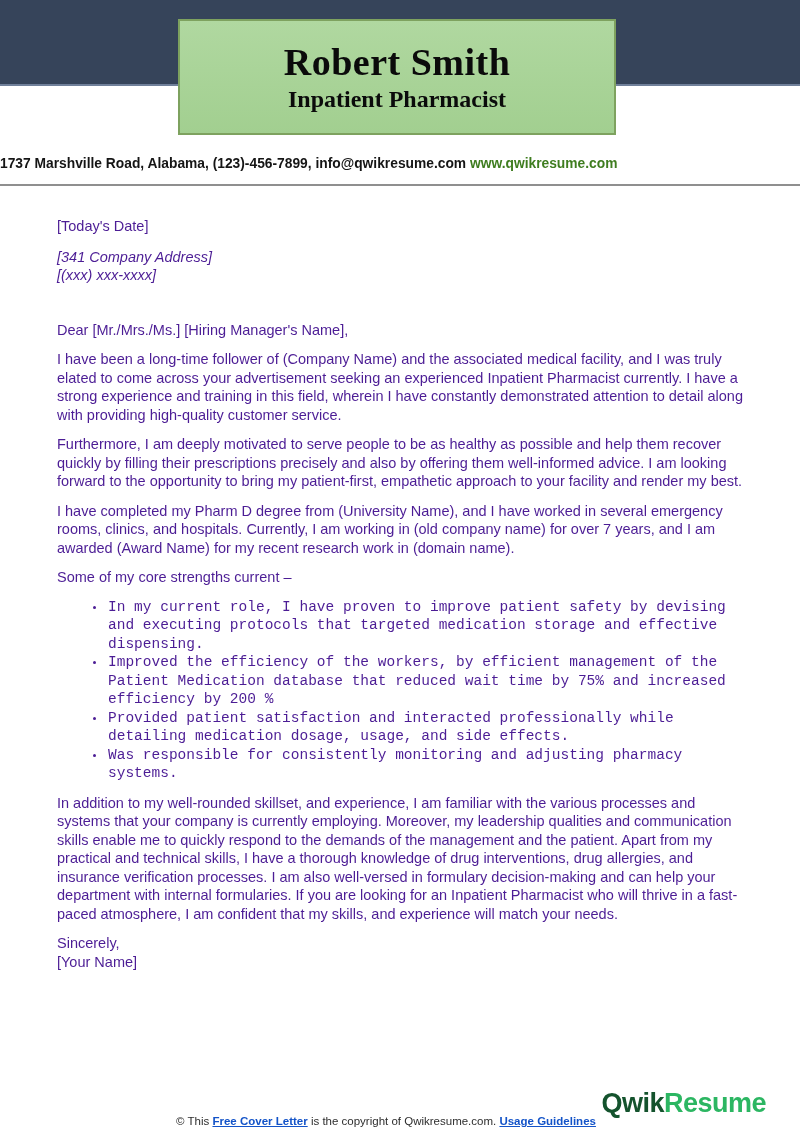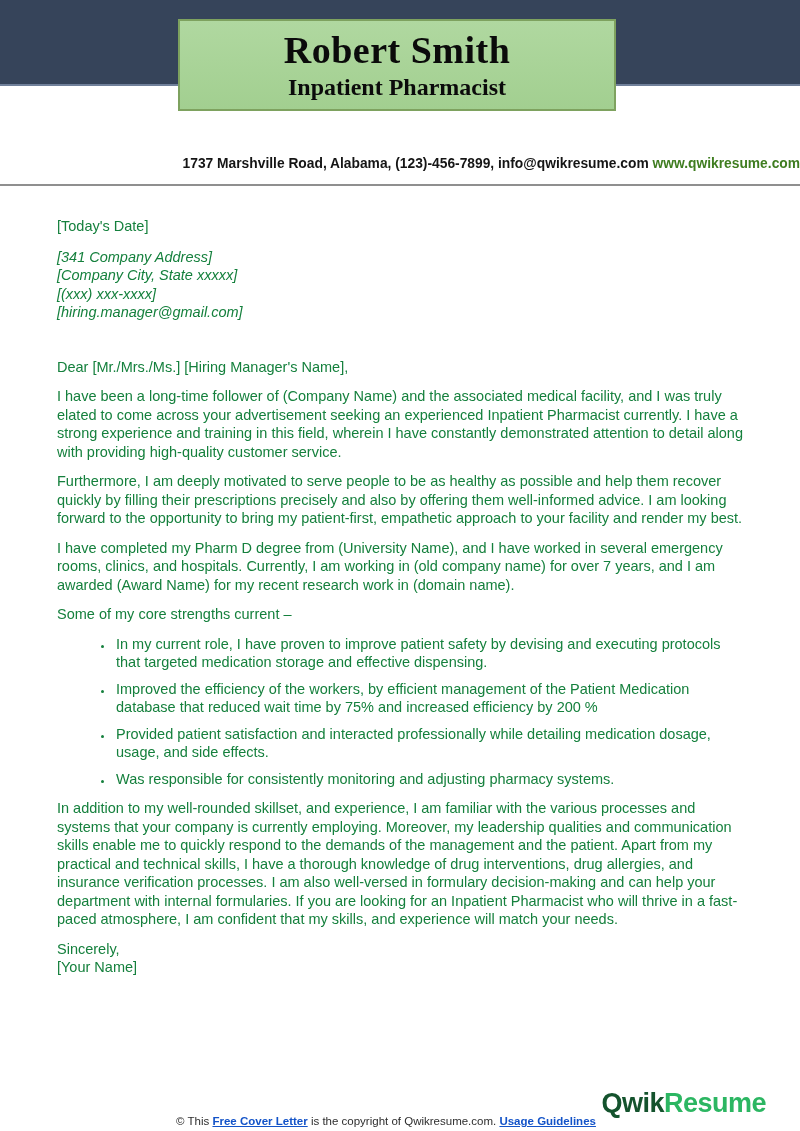--- a/index.html
+++ b/index.html
@@ -13,63 +13,63 @@
   }
   .page { position: absolute; inset: 0; background: #ffffff; }
 
   
   .navy-band {
     position: absolute; top: 0; left: 0; right: 0; height: 84px;
     background: #36445a;
     border-bottom: 2px solid #70809a;
   }
   .name-box {
-    position: absolute; top: 19px; left: 178px; width: 438px; height: 92px;
+    position: absolute; top: 19px; left: 178px; width: 438px; height: 116px;
     box-sizing: border-box;
     background: linear-gradient(180deg, #b0d8a0 0%, #a2cf90 100%);
     border: 2px solid #7ea25f;
     display: flex; flex-direction: column; align-items: center; justify-content: center;
   }
   .applicant-name {
     font-family: "Liberation Serif", serif;
     font-weight: bold; font-size: 38px; line-height: 44px;
     color: #0b0b0b; letter-spacing: 0.5px;
   }
   .applicant-role {
     font-family: "Liberation Serif", serif;
     font-weight: bold; font-size: 24px; line-height: 30px;
     color: #0b0b0b;
   }
   .contact-line {
     position: absolute; top: 156px; left: 0; right: 0;
-    text-align: right;
+    text-align: left;
     font-size: 13.8px; font-weight: bold; color: #151515;
     white-space: nowrap;
   }
   .website-link {
     color: #3f7d20; font-weight: bold; text-decoration: none;
   }
   .header-rule {
     position: absolute; top: 184px; left: 0; right: 0; height: 2px;
     background: #8f8f8f;
   }
 
   
   .letter {
     position: absolute; top: 217px; left: 57px; width: 690px;
-    font-size: 14.5px; line-height: 18.5px; color: #15803d;
+    font-size: 14.5px; line-height: 18.5px; color: #4c1d95;
   }
   .letter p { margin: 0 0 11px 0; }
   .date-line { margin-bottom: 12px !important; }
   .address-block { margin-bottom: 36px; font-style: italic; }
   .strengths-list {
     margin: 11px 0; padding-left: 49px;
     list-style-type: disc;
   }
-  .strengths-list li { margin: 8px; padding-left: 2px; }
+  .strengths-list li { margin: 0; padding-left: 2px; font-family: Liberation Mono, monospace; }
   .strengths-list li::marker { font-size: 0.75em; }
   .signoff-block { margin-bottom: 0 !important; }
 
   
   .footer-line {
     position: absolute; top: 1115px; left: 0; width: 772px;
     text-align: center;
     font-size: 11.5px; color: #2e2e2e;
   }
   .footer-link {
@@ -97,23 +97,21 @@
     </div>
     <div class="contact-line"><span>1737 Marshville Road, Alabama, (123)-456-7899, info@qwikresume.com </span><a class="website-link">www.qwikresume.com</a></div>
     <div class="header-rule"></div>
   </header>
 
   <main class="letter">
     <p class="date-line">[Today's Date]</p>
 
     <div class="address-block">
       <div>[341 Company Address]</div>
-      <div>[Company City, State xxxxx]</div>
       <div>[(xxx) xxx-xxxx]</div>
-      <div>[hiring.manager@gmail.com]</div>
     </div>
 
     <p>Dear [Mr./Mrs./Ms.] [Hiring Manager's Name],</p>
 
     <p>I have been a long-time follower of (Company Name) and the associated medical facility, and I was truly elated to come across your advertisement seeking an experienced Inpatient Pharmacist currently. I have a strong experience and training in this field, wherein I have constantly demonstrated attention to detail along with providing high-quality customer service.</p>
     <p>Furthermore, I am deeply motivated to serve people to be as healthy as possible and help them recover quickly by filling their prescriptions precisely and also by offering them well-informed advice. I am looking forward to the opportunity to bring my patient-first, empathetic approach to your facility and render my best.</p>
     <p>I have completed my Pharm D degree from (University Name), and I have worked in several emergency rooms, clinics, and hospitals. Currently, I am working in (old company name) for over 7 years, and I am awarded (Award Name) for my recent research work in (domain name).</p>
 
     <p>Some of my core strengths current –</p>
 

